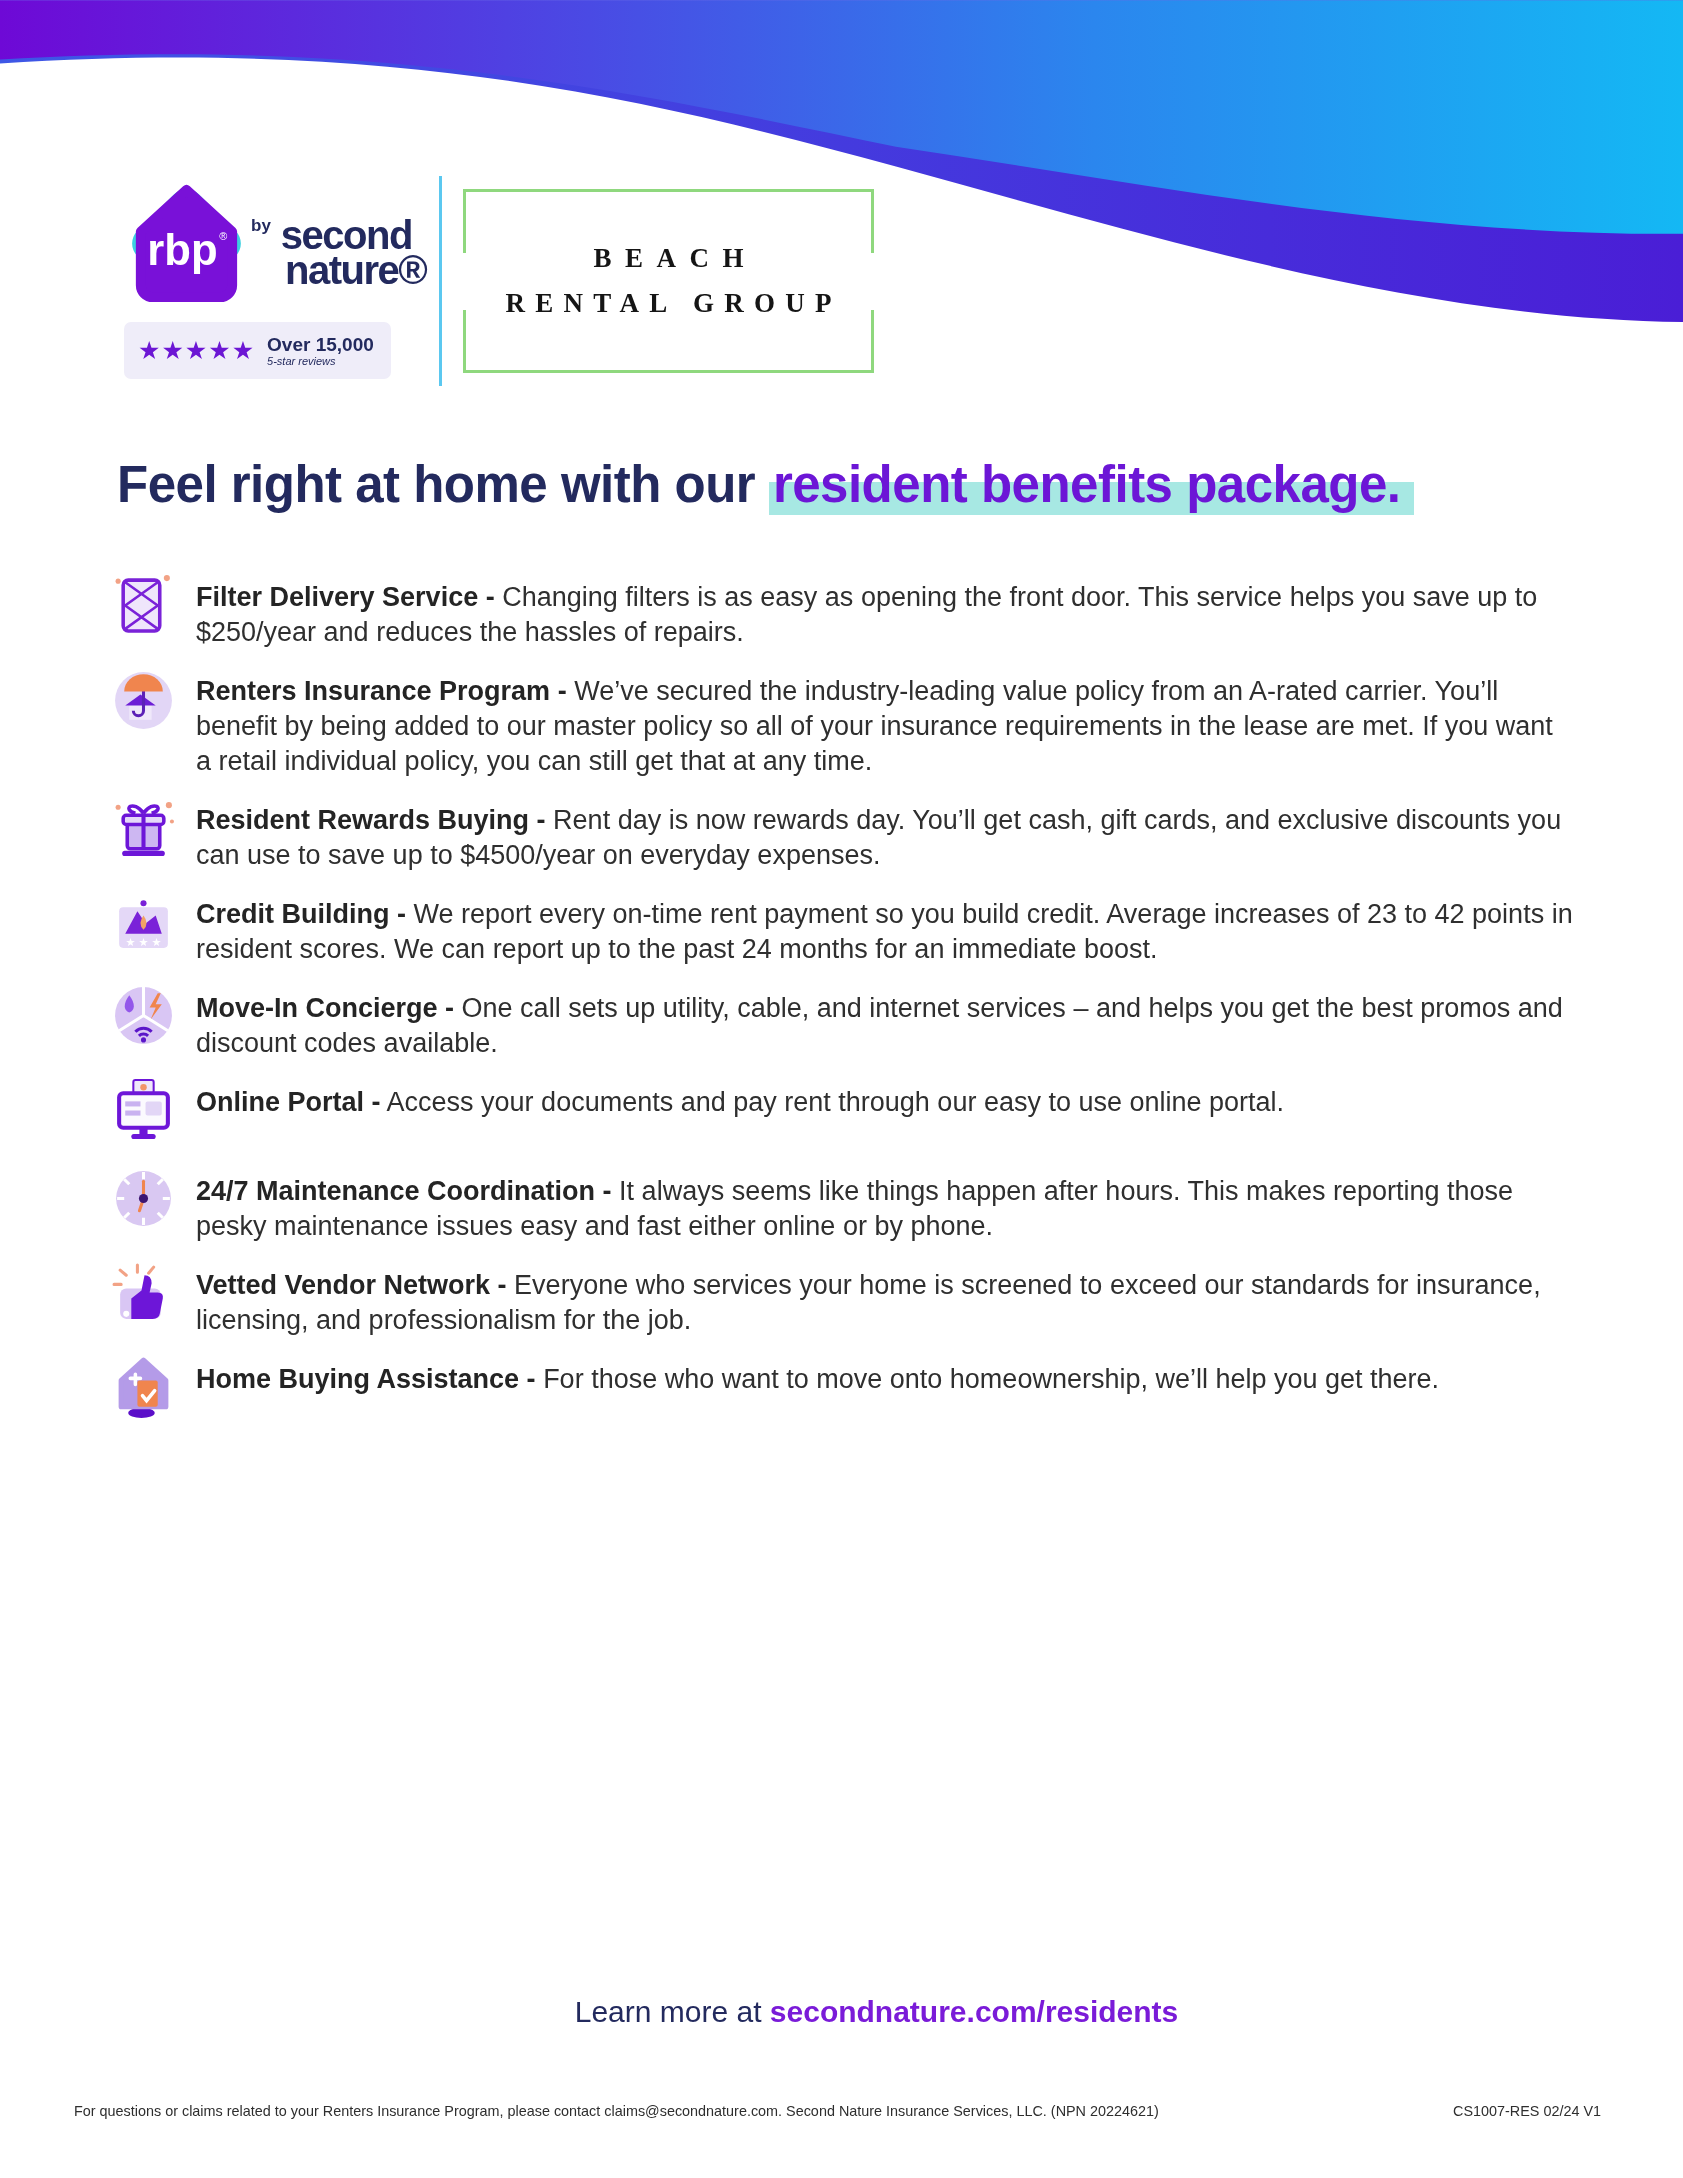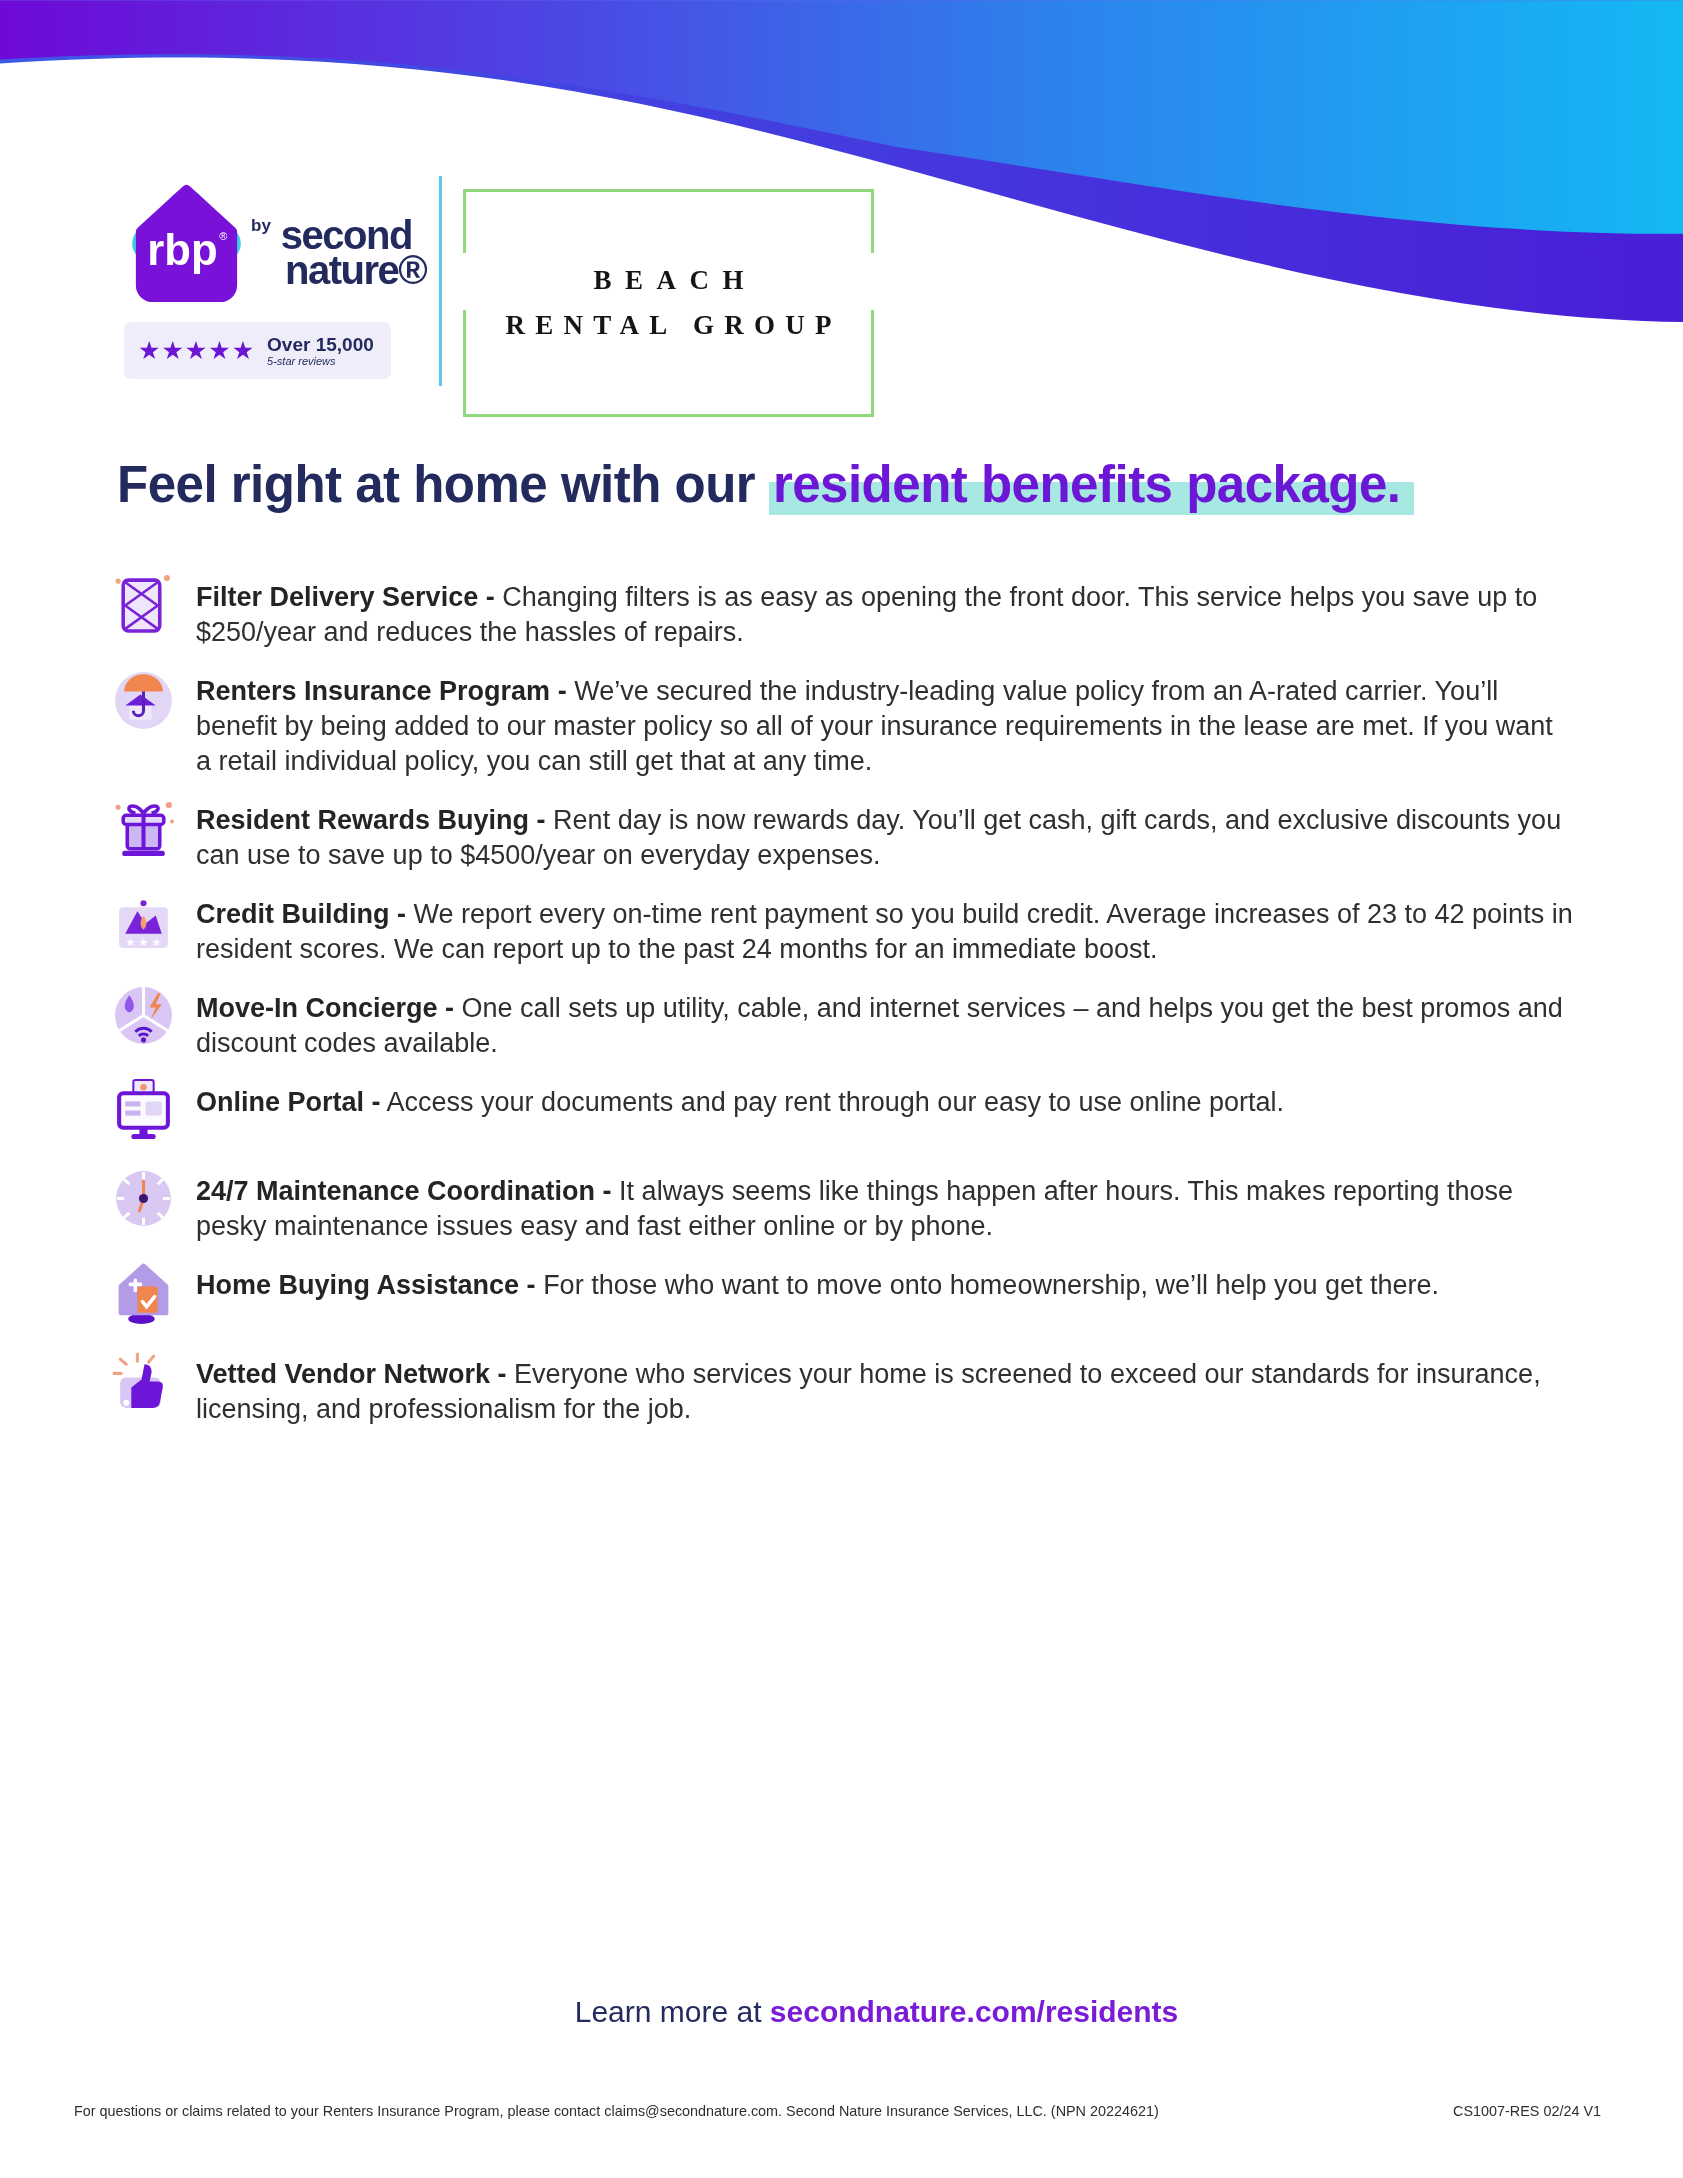--- a/index.html
+++ b/index.html
@@ -19,21 +19,21 @@
   .reviews { position:absolute; left:124px; top:322px; width:267px; height:57px;
     background:#EFEDF9; border-radius:7px; display:flex; align-items:center;
     gap:12px; padding:0 14px; box-sizing:border-box; }
   .stars { color:#6C16D4; font-size:25px; letter-spacing:1px; white-space:nowrap; }
   .rev-text { color:#232A5E; line-height:1.12; }
   .rev-line1 { font-size:19px; font-weight:700; }
   .rev-line2 { font-size:11px;font-style:italic; }
 
   .divider { position:absolute; left:439px; top:176px; width:3px; height:210px; background:#5BC8F0; }
 
-  .partner-box { position:absolute; left:463px; top:189px; width:411px; height:228px;
+  .partner-box { position:absolute; left:463px; top:189px; width:411px; height:184px;
     border:3px solid #8FD87E; box-sizing:border-box; background:#fff;
     font-family:"Liberation Serif", serif; color:#151515;
     display:flex; flex-direction:column; justify-content:center; align-items:center; gap:14px; }
   .partner-line1 { font-size:27px; font-weight:700; letter-spacing:0.5em; text-indent:0.5em; }
   .partner-line2 { font-size:27px; font-weight:700; letter-spacing:0.38em; text-indent:0.38em; }
   .pgap { position:absolute; width:6px; height:57px; background:#fff; top:61px; }
   .pgap.l { left:-4px; } .pgap.r { right:-4px; }
 
   .headline { position:absolute; left:117px; top:455px; font-size:51px; font-weight:700;
     letter-spacing:-0.5px; color:#232A5E; white-space:nowrap;text-align:center; }
@@ -189,39 +189,39 @@
       <path d="M32 6 V13 M32 51 V58 M6 32 H13 M51 32 H58 M13 13 l5 5 M46 46 l5 5 M51 13 l-5 5 M18 46 l-5 5" stroke="#ffffff" stroke-width="3"></path>
       <path d="M32 32 L32 15" stroke="#F0854E" stroke-width="3" stroke-linecap="round"></path>
       <path d="M32 32 L28 44" stroke="#F0854E" stroke-width="3" stroke-linecap="round"></path>
       <circle cx="32" cy="32" r="4.5" fill="#3D1672"></circle>
     </svg>
     <div class="b-text"><span class="b-title">24/7 Maintenance Coordination</span> <span class="b-title">-</span> <span>It always seems like things happen after hours. This makes reporting those pesky maintenance issues easy and fast either online or by phone.</span></div>
   </div>
 
   <div class="benefit">
     <svg class="b-icon" viewBox="0 0 64 64">
+      <path d="M26 12 v-7 M15 15 l-6 -5 M37 13 l5 -6 M10 24 h-7" stroke="#F2A285" stroke-width="3" stroke-linecap="round"></path>
+      <rect x="9" y="28" width="40" height="30" rx="6" fill="#D9C6F4"></rect>
+      <path d="M20 58 V38 l10 -8 3 -15 q7 0 7 8 l-2 9 h8 q6 0 5 6 l-3 15 q-1 5 -7 5 Z" fill="#6D16D8"></path>
+      <circle cx="15" cy="53" r="3" fill="#ffffff"></circle>
+    </svg>
+    <div class="b-text"><span class="b-title">Vetted Vendor Network</span> <span class="b-title">-</span> <span>Everyone who services your home is screened to exceed our standards for insurance, licensing, and professionalism for the job.</span></div>
+  </div>
+
+  <div class="benefit">
+    <svg class="b-icon" viewBox="0 0 64 64">
       <ellipse cx="30" cy="58" rx="13" ry="5" fill="#5B0FC9"></ellipse>
       <path d="M32 6 L54 26 V52 H10 V26 Z" fill="#B49BE8" stroke="#B49BE8" stroke-width="5" stroke-linejoin="round"></path>
       <path d="M24 20 v10 M19 24 h10" stroke="#ffffff" stroke-width="3.5" stroke-linecap="round"></path>
       <rect x="26" y="26" width="20" height="26" rx="2" fill="#F0854E"></rect>
       <path d="M31 41 l4 5 8 -10" stroke="#ffffff" stroke-width="3.5" fill="none" stroke-linecap="round"></path>
     </svg>
     <div class="b-text"><span class="b-title">Home Buying Assistance</span> <span class="b-title">-</span> <span>For those who want to move onto homeownership, we’ll help you get there.</span></div>
   </div>
 
-  <div class="benefit">
-    <svg class="b-icon" viewBox="0 0 64 64">
-      <path d="M26 12 v-7 M15 15 l-6 -5 M37 13 l5 -6 M10 24 h-7" stroke="#F2A285" stroke-width="3" stroke-linecap="round"></path>
-      <rect x="9" y="28" width="40" height="30" rx="6" fill="#D9C6F4"></rect>
-      <path d="M20 58 V38 l10 -8 3 -15 q7 0 7 8 l-2 9 h8 q6 0 5 6 l-3 15 q-1 5 -7 5 Z" fill="#6D16D8"></path>
-      <circle cx="15" cy="53" r="3" fill="#ffffff"></circle>
-    </svg>
-    <div class="b-text"><span class="b-title">Vetted Vendor Network</span> <span class="b-title">-</span> <span>Everyone who services your home is screened to exceed our standards for insurance, licensing, and professionalism for the job.</span></div>
-  </div>
-
 </div>
 
 <div class="cta">
   <span>Learn more at</span>
   <span class="link">secondnature.com/residents</span>
 </div>
 
 <div class="footnote">For questions or claims related to your Renters Insurance Program, please contact claims@secondnature.com. Second Nature Insurance Services, LLC. (NPN 20224621)</div>
 <div class="doccode">CS1007-RES 02/24 V1</div>
 

